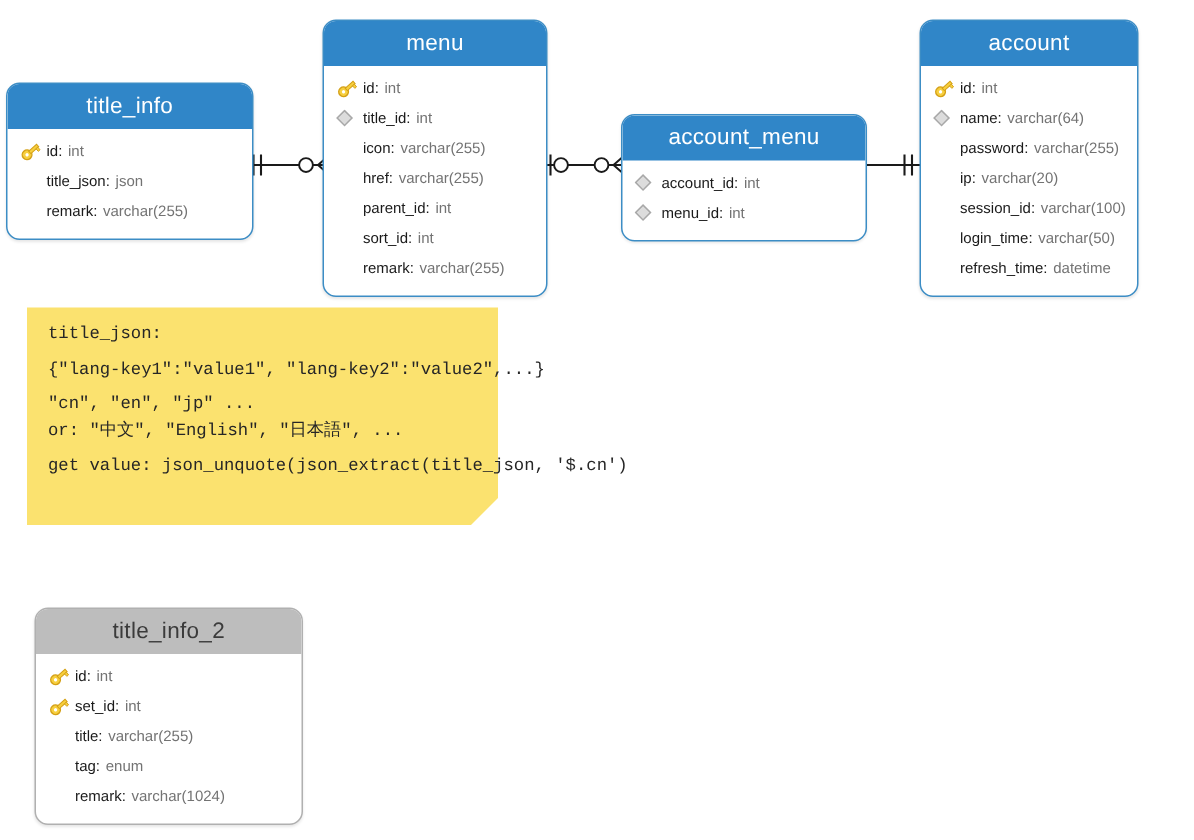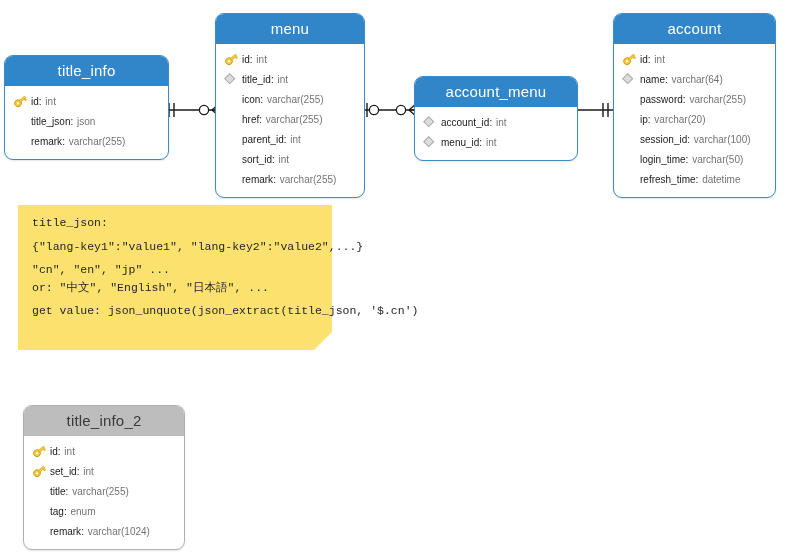--- a/index.html
+++ b/index.html
@@ -257,21 +257,21 @@
               <rect x="2.2" y="2.2" width="7" height="7" fill="#dcdcdc" stroke="#a8a8a8" stroke-width="1" transform="rotate(45 5.7 5.7)"></rect>
             </svg>
         </span>
         <span class="field-name">menu_id</span>
           <span class="colon">:&nbsp;</span>
           <span class="field-type">int</span>
       </div>
     </div>
   </div>
 
-  <div class="entity" style="left:613px; top:13px; width:163px;">
+  <div class="entity" style="left:613px; top:13px; width:146px;">
     <div class="entity-header">account</div>
     <div class="entity-body">
       <div class="field-row">
         <span class="field-icon">
           <svg width="15" height="14" viewBox="0 0 15 14">
               <g transform="rotate(-42 7.5 7)">
                 <circle cx="4.2" cy="7" r="3.2" fill="#f7cf3e" stroke="#d4a017" stroke-width="1"></circle>
                 <circle cx="4.2" cy="7" r="1.1" fill="#ffffff"></circle>
                 <rect x="6.6" y="6" width="7" height="2.1" fill="#f7cf3e" stroke="#d4a017" stroke-width="0.7"></rect>
                 <rect x="11.3" y="8" width="1.6" height="2.3" fill="#f7cf3e" stroke="#d4a017" stroke-width="0.6"></rect>
@@ -327,21 +327,21 @@
 
   <div class="note" style="left:18px; top:205px; width:314px; height:145px;font-family:Liberation Mono, monospace;">
     <p class="note-line">title_json:</p>
     <p class="note-line">{"lang-key1":"value1", "lang-key2":"value2",...}</p>
     <p class="note-line tight">"cn", "en", "jp" ...</p>
     <p class="note-line">or: "中文", "English", "日本語", ...</p>
     <p class="note-line">get value: json_unquote(json_extract(title_json, '$.cn')</p>
     <span class="note-fold"></span>
   </div>
 
-  <div class="entity grey" style="left:23px; top:405px; width:162px;">
+  <div class="entity grey" style="left:23px; top:405px; width:179px;">
     <div class="entity-header">title_info_2</div>
     <div class="entity-body">
       <div class="field-row">
         <span class="field-icon">
           <svg width="15" height="14" viewBox="0 0 15 14">
               <g transform="rotate(-42 7.5 7)">
                 <circle cx="4.2" cy="7" r="3.2" fill="#f7cf3e" stroke="#d4a017" stroke-width="1"></circle>
                 <circle cx="4.2" cy="7" r="1.1" fill="#ffffff"></circle>
                 <rect x="6.6" y="6" width="7" height="2.1" fill="#f7cf3e" stroke="#d4a017" stroke-width="0.7"></rect>
                 <rect x="11.3" y="8" width="1.6" height="2.3" fill="#f7cf3e" stroke="#d4a017" stroke-width="0.6"></rect>

